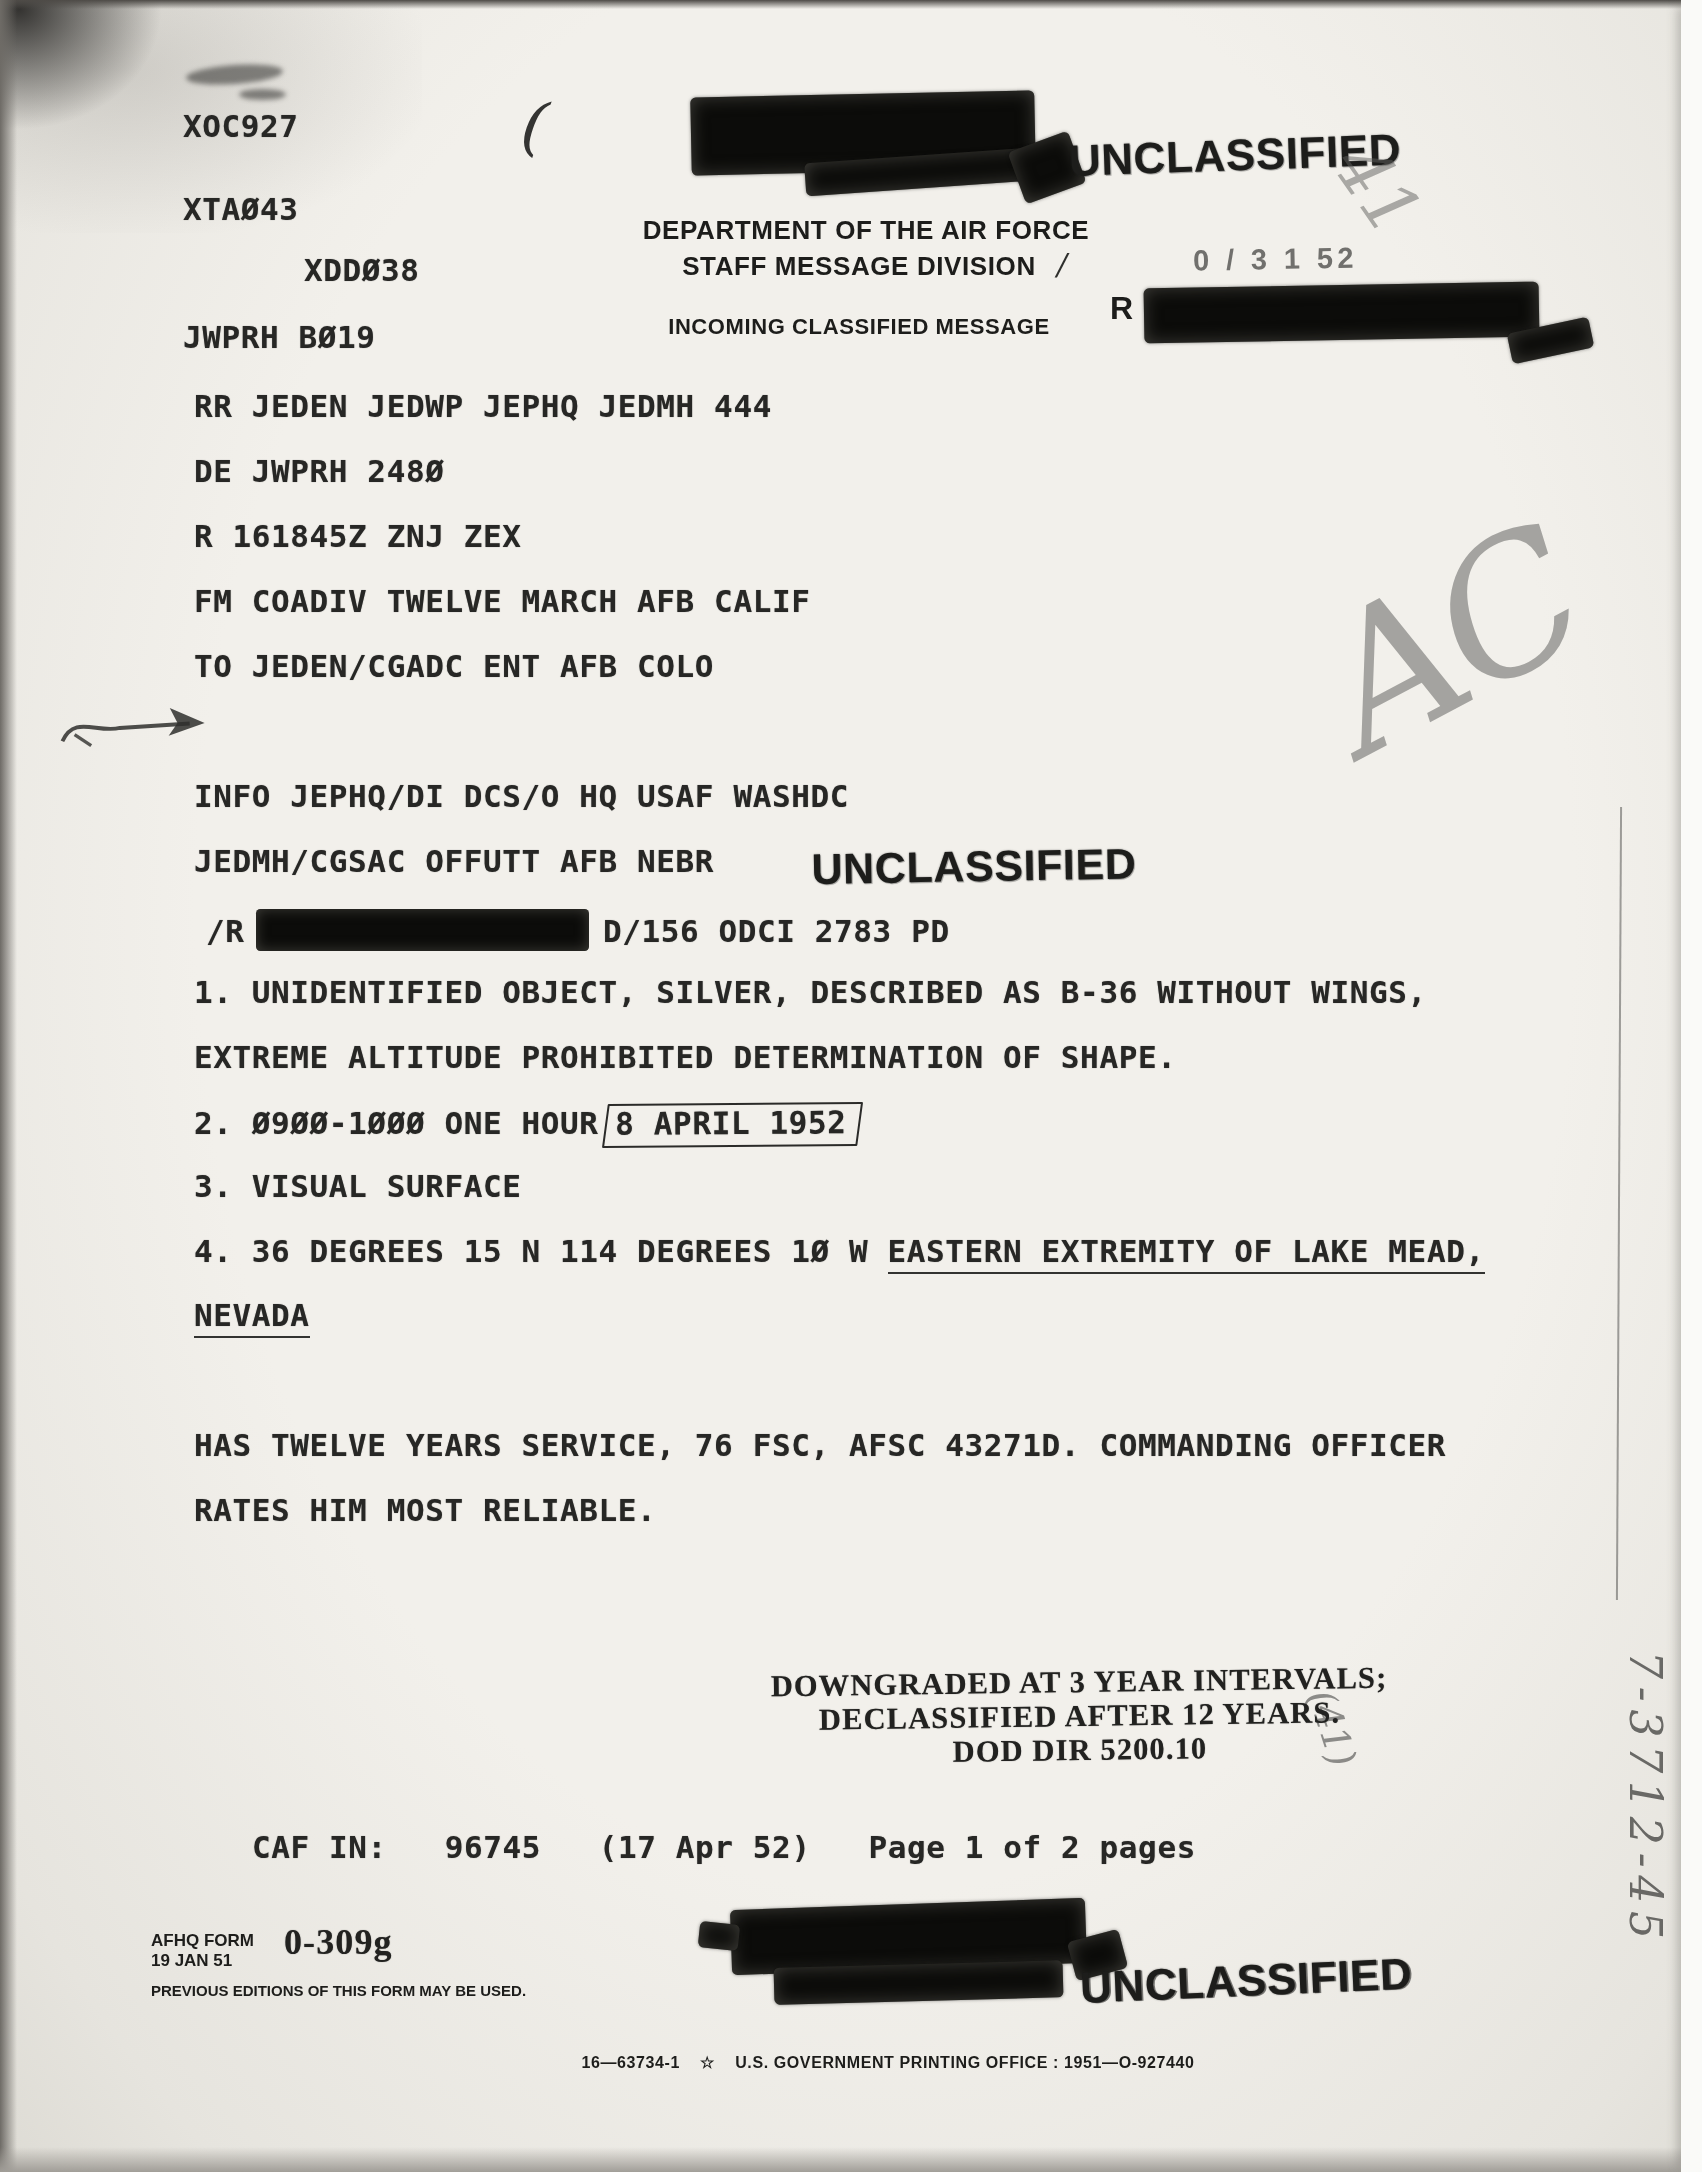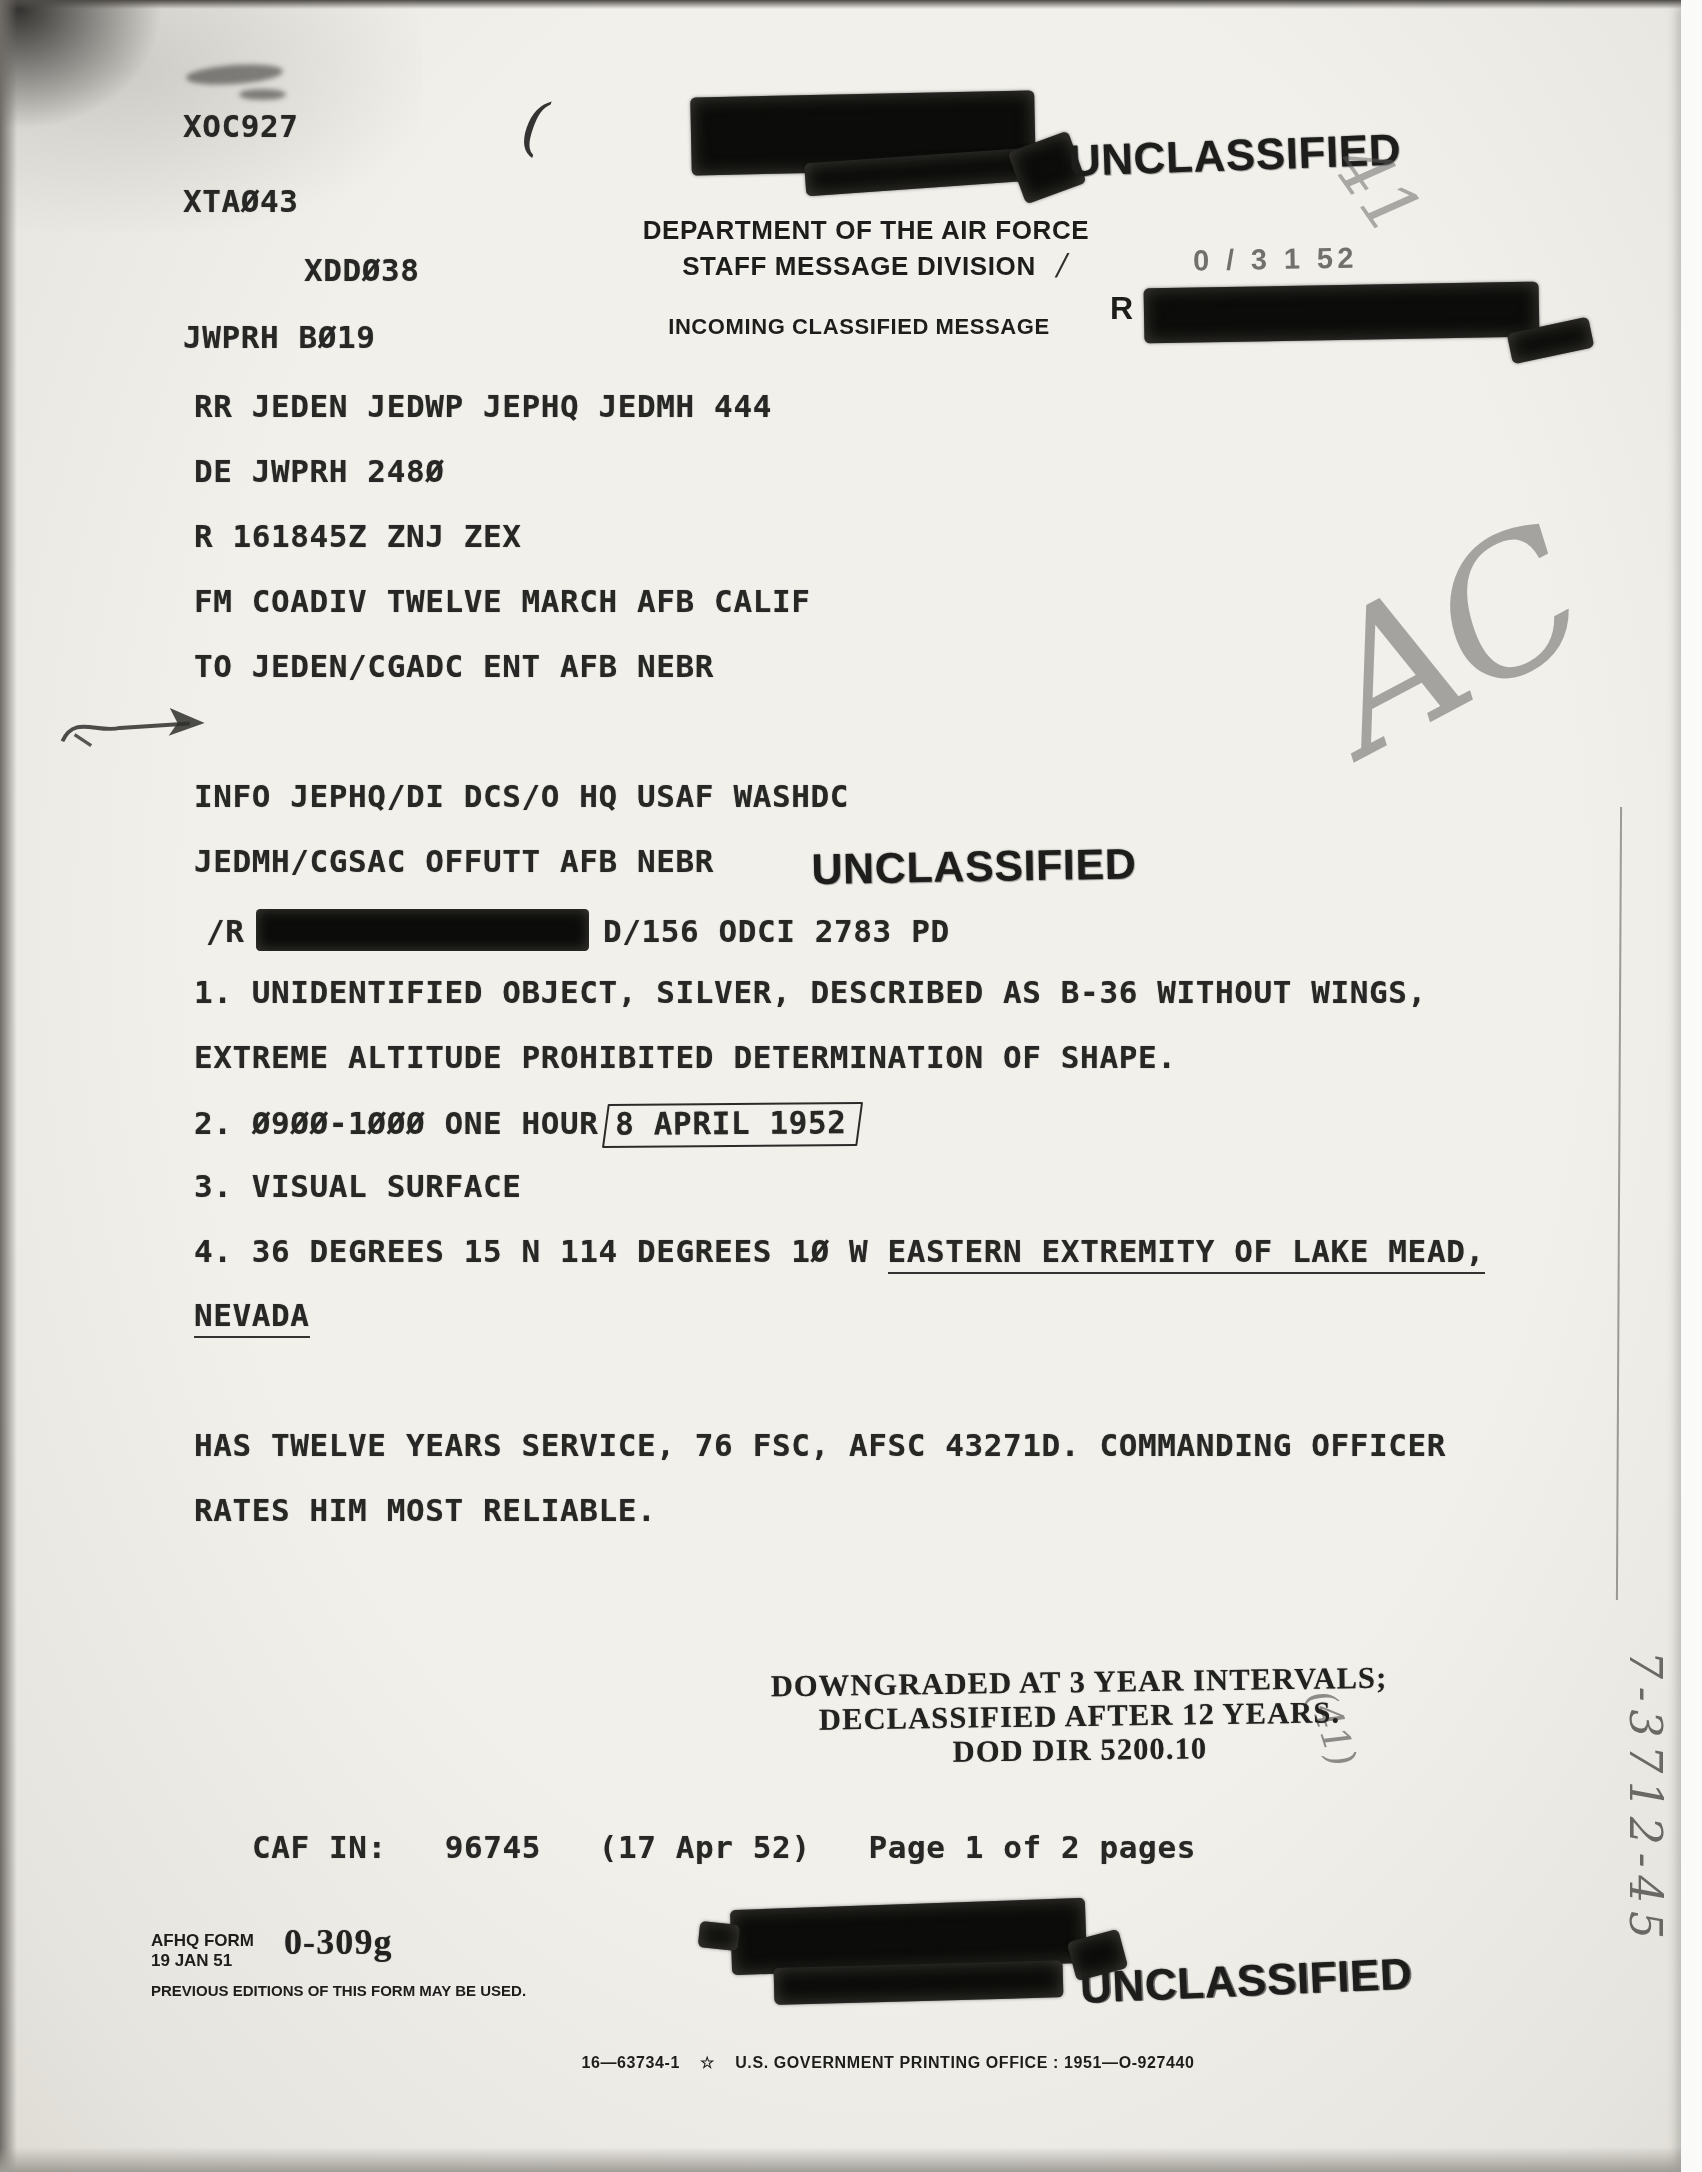--- a/index.html
+++ b/index.html
@@ -55,21 +55,21 @@
   <div class="tl-wash"></div>
   <div class="corner-blob"></div>
   <div class="edge-top"></div>
   <div class="edge-left"></div>
   <div class="edge-bottom"></div>
   <div class="edge-right"></div>
   <div class="smudge" style="left:186px;top:65px;width:97px;height:19px;transform:rotate(-4deg);"></div>
   <div class="smudge" style="left:239px;top:89px;width:47px;height:11px;"></div>
 
   <div class="typed" style="left:183px;top:108px;">XOC927</div>
-  <div class="typed" style="left:183px;top:183px;">XTAØ43</div>
+  <div class="typed" style="left:183px;top:191px;">XTAØ43</div>
   <div class="typed" style="left:304px;top:252px;">XDDØ38</div>
   <div class="typed" style="left:183px;top:319px;">JWPRH BØ19</div>
 
   <div class="pencil" style="left:522px;top:89px;font-size:64px;color:#343432;transform:rotate(8deg);">(</div>
 
   <div class="redact" style="left:691px;top:94px;width:344px;height:78px;transform:rotate(-1.2deg);"></div>
   <div class="redact" style="left:805px;top:155px;width:239px;height:33px;transform:rotate(-4deg);"></div>
   <div class="redact" style="left:1015px;top:140px;width:64px;height:55px;transform:rotate(-20deg);"></div>
 
   <div class="stamp-sans stamp-big" style="left:1068px;top:136px;transform:rotate(-2deg);">UNCLASSIFIED</div>
@@ -83,21 +83,21 @@
 
   <div class="stamp-sans" style="left:1193px;top:243px;font-size:29px;letter-spacing:4.4px;color:rgba(62,62,60,.72);transform:rotate(-1deg);">0 / 3 1 52</div>
   <div class="stamp-sans" style="left:1110px;top:290px;font-size:32px;">R</div>
   <div class="redact" style="left:1144px;top:285px;width:395px;height:55px;transform:rotate(-1deg);"></div>
   <div class="redact" style="left:1509px;top:325px;width:83px;height:30.5px;transform:rotate(-12deg);"></div>
 
   <div class="typed" style="left:194px;top:388px;">RR JEDEN JEDWP JEPHQ JEDMH 444</div>
   <div class="typed" style="left:194px;top:453px;">DE JWPRH 248Ø</div>
   <div class="typed" style="left:194px;top:518px;">R 161845Z ZNJ ZEX</div>
   <div class="typed" style="left:194px;top:583px;">FM COADIV TWELVE MARCH AFB CALIF</div>
-  <div class="typed" style="left:194px;top:648px;">TO JEDEN/CGADC ENT AFB NEBR</div>
+  <div class="typed" style="left:194px;top:648px;">TO JEDEN/CGADC ENT AFB COLO</div>
   <div class="typed" style="left:194px;top:778px;">INFO JEPHQ/DI DCS/O HQ USAF WASHDC</div>
   <div class="typed" style="left:194px;top:843px;">JEDMH/CGSAC OFFUTT AFB NEBR</div>
 
   <svg width="166" height="61" style="position:absolute;left:58px;top:698px;" viewBox="0 0 300 110">
     <path d="M8,78 C30,30 70,64 112,54 L238,46" stroke="#2f2f2d" stroke-width="7" fill="none" opacity=".85"></path>
     <path d="M30,66 L60,86" stroke="#2f2f2d" stroke-width="6" fill="none" opacity=".8"></path>
     <path d="M265,45 L202,18 L216,45 L200,68 Z" fill="#2f2f2d" opacity=".85"></path>
   </svg>
 
   <div class="stamp-sans stamp-big" style="left:811px;top:845px;font-size:43px;transform:rotate(-1deg);">UNCLASSIFIED</div>

